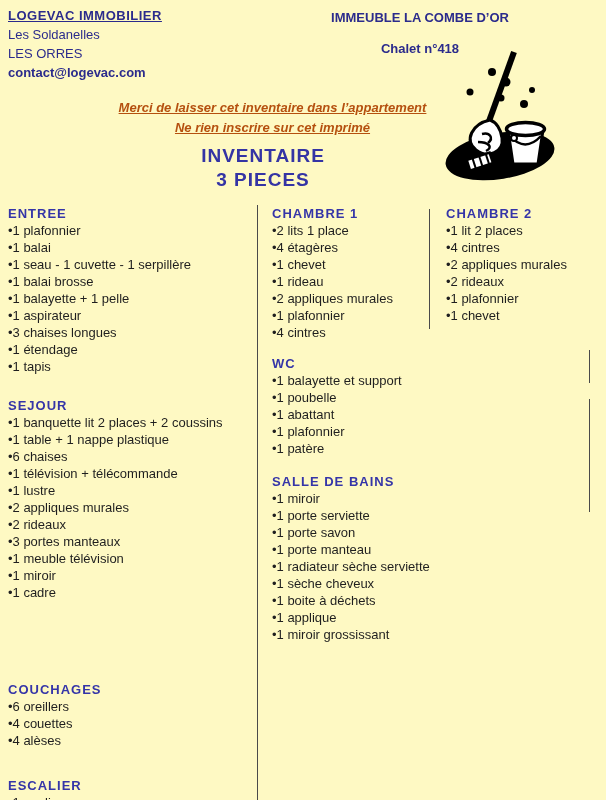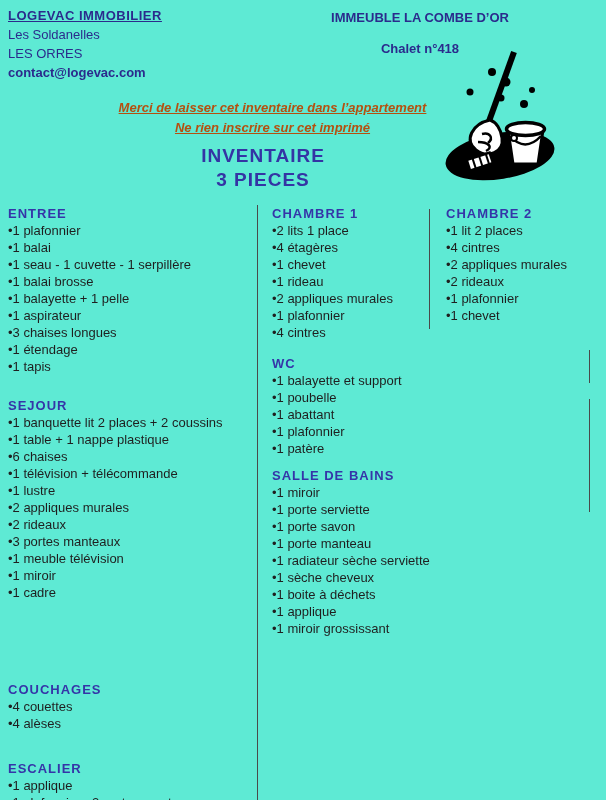--- a/index.html
+++ b/index.html
@@ -1,18 +1,18 @@
 <!DOCTYPE html>
 <html><head>
 <meta charset="utf-8">
 <style>
   html,body { margin:0; padding:0; background:#ffffff; }
   .page {
     position:relative; width:606px; height:800px; margin:0 auto;
-    background:#5eead4; overflow:hidden;
+    background:#fef9c3; overflow:hidden;
     font-family:"Liberation Sans","DejaVu Sans",sans-serif;
     color:#1f1f1f; font-size:13px;
   }
   
   .header-left { position:absolute; left:8px; top:6px; line-height:19px; color:#2b2b8c; }
   .header-left .company { font-weight:bold; text-decoration:underline; letter-spacing:0.5px; }
   .header-left .bold { font-weight:bold; }
   .header-right { position:absolute; left:300px; top:8px; width:240px; text-align:center;
                   color:#2b2b8c; font-weight:bold; line-height:19px; }
   .header-right .chalet { margin-top:12px; }
@@ -30,21 +30,21 @@
   .col { position:absolute; top:205px; line-height:17px; }
   #col-0 { left:8px;   width:242px; }
   #col-1 { left:272px; width:152px; }
   #col-2 { left:446px; width:152px; }
   .section-heading { color:#3535a8; font-weight:bold; letter-spacing:1px; }
   .item { white-space:nowrap; }
   #col-0 .section:nth-child(2) { margin-top:22px; }
   #col-0 .section:nth-child(3) { margin-top:80px; }
   #col-0 .section:nth-child(4) { margin-top:28px; }
   #col-1 .section:nth-child(2) { margin-top:14px; }
-  #col-1 .section:nth-child(3) { margin-top:10px; }
+  #col-1 .section:nth-child(3) { margin-top:16px; }
   
   .vline { position:absolute; width:1px; background:#4a4a4a; }
   #divider-1 { left:257px; top:205px; height:595px; }
   #divider-2 { left:429px; top:209px; height:120px; }
   #edge-frag-1 { left:589px; top:350px; height:33px; }
   #edge-frag-2 { left:589px; top:399px; height:113px; }
 </style>
 </head>
 <body>
 
@@ -124,20 +124,21 @@
         <div class="item">•1 lustre</div>
         <div class="item">•2 appliques murales</div>
         <div class="item">•2 rideaux</div>
         <div class="item">•3 portes manteaux</div>
         <div class="item">•1 meuble télévision</div>
         <div class="item">•1 miroir</div>
         <div class="item">•1 cadre</div>
       </div>
       <div class="section">
         <div class="section-heading">COUCHAGES</div>
+        <div class="item">•6 oreillers</div>
         <div class="item">•4 couettes</div>
         <div class="item">•4 alèses</div>
       </div>
       <div class="section">
         <div class="section-heading">ESCALIER</div>
         <div class="item">•1 applique</div>
         <div class="item">•1 plafonnier - 2 portes manteaux</div>
       </div>
     </div>
   <div class="col" id="col-1">

